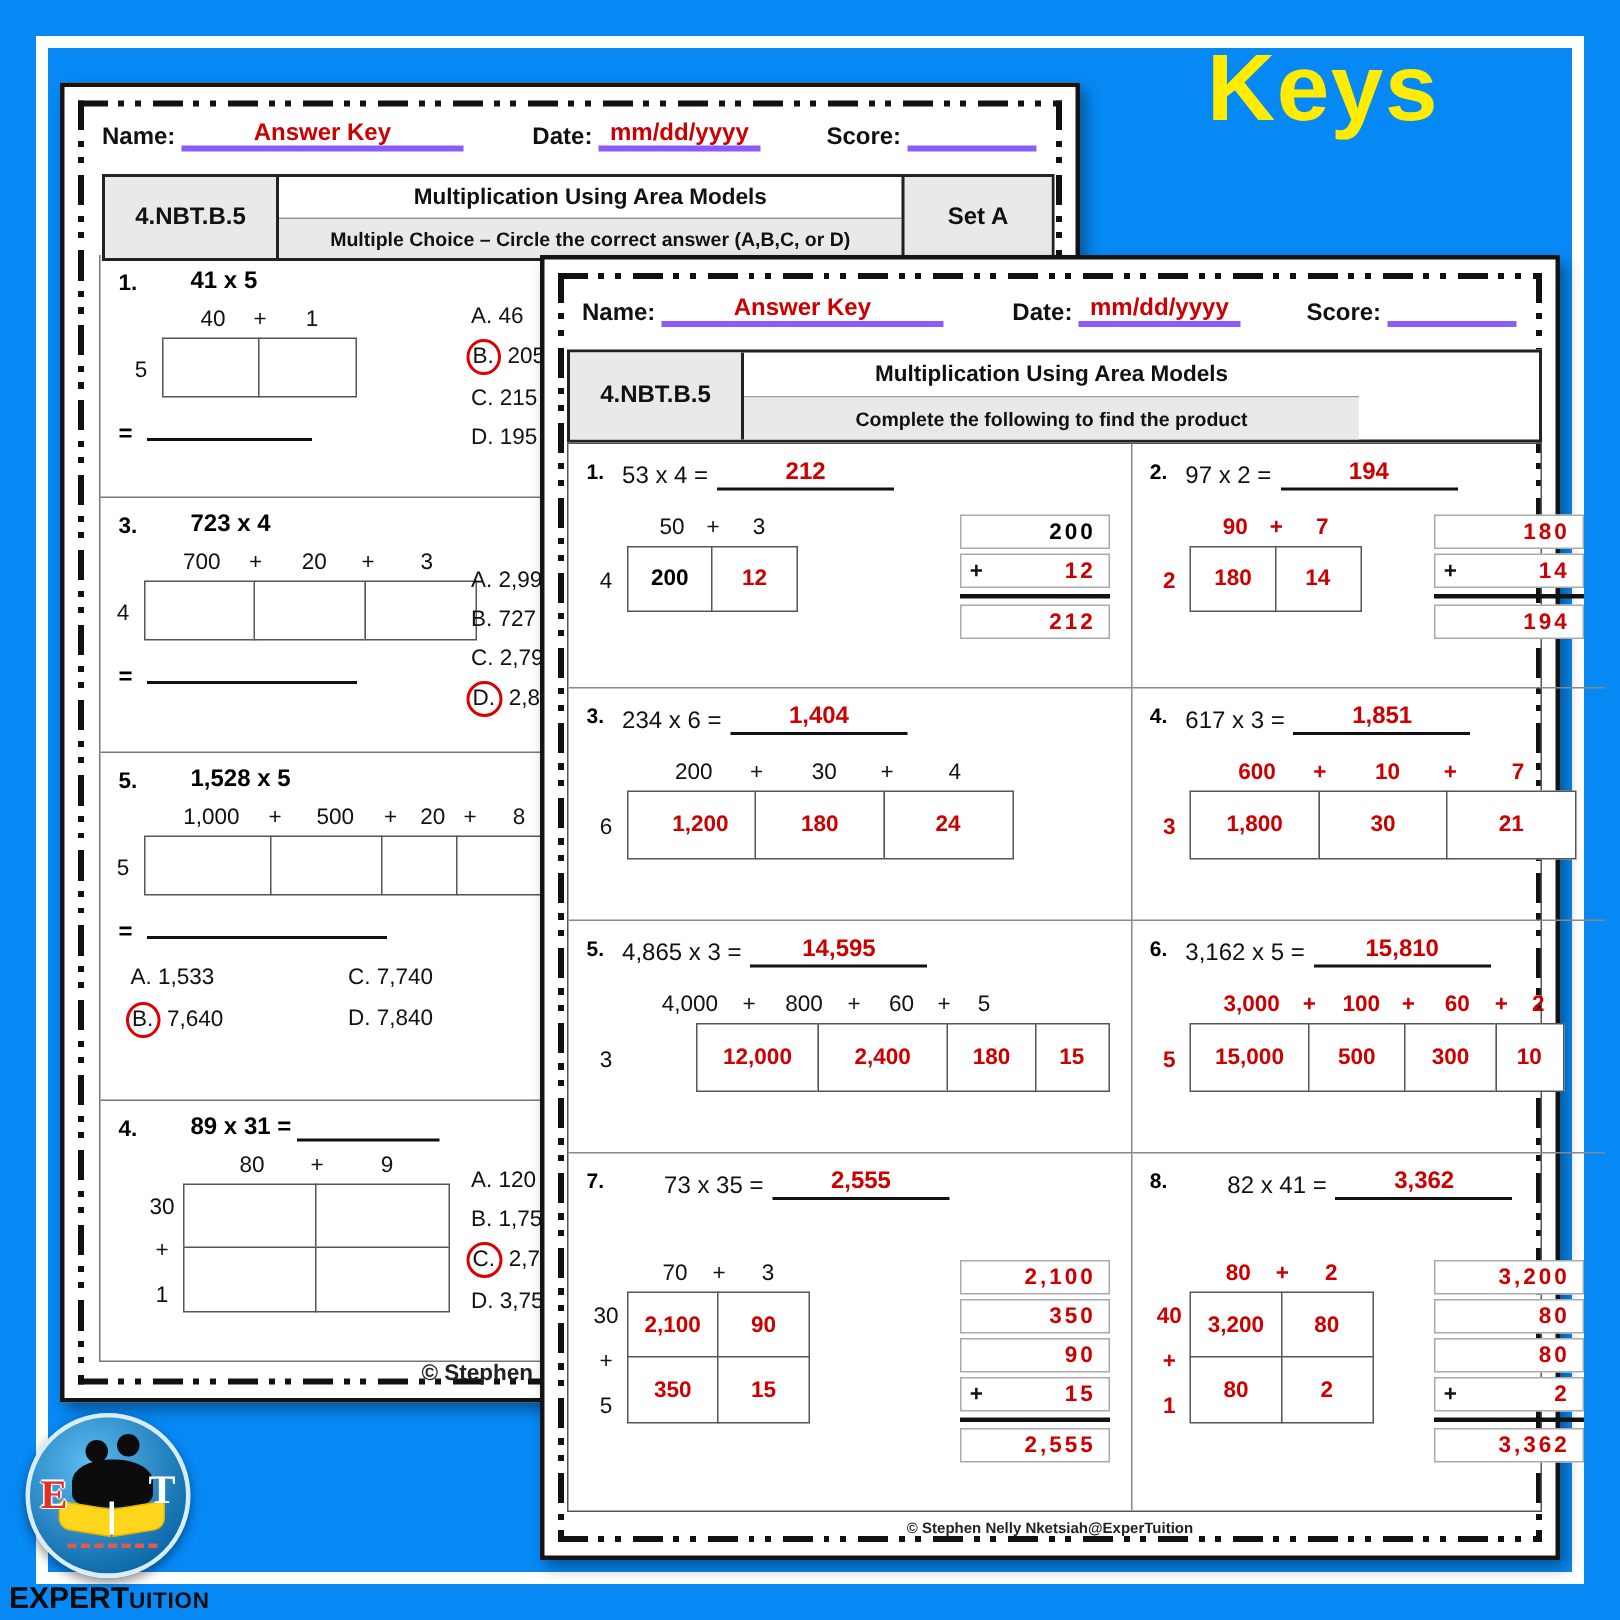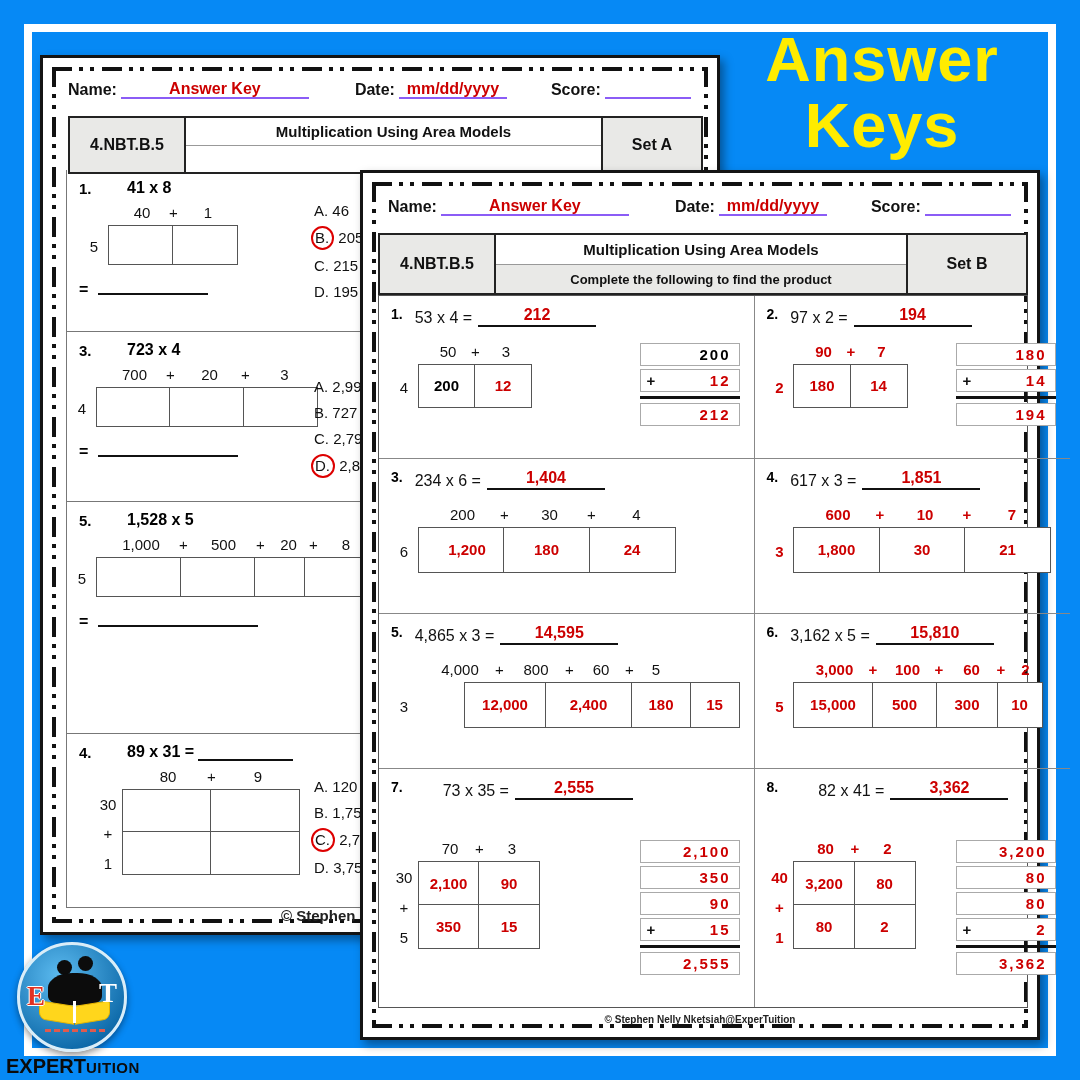--- a/index.html
+++ b/index.html
@@ -16,21 +16,21 @@
   #pageB{left:360px;top:170px;width:680px;height:870px;z-index:3;}
   .dash{position:absolute;inset:9px;pointer-events:none;}
   .dt,.db{position:absolute;left:0;right:0;height:4px;background:repeating-linear-gradient(90deg,#111 0 20px,transparent 20px 27px,#111 27px 31px,transparent 31px 38px,#111 38px 42px,transparent 42px 50px);}
   .dt{top:0}.db{bottom:0}
   .dl,.dr{position:absolute;top:0;bottom:0;width:4px;background:repeating-linear-gradient(180deg,#111 0 20px,transparent 20px 27px,#111 27px 31px,transparent 31px 38px,#111 38px 42px,transparent 42px 50px);}
   .dl{left:0}.dr{right:0}
   
   .phead{position:absolute;font-weight:bold;font-size:16px;color:#111;display:flex;align-items:flex-end;}
   #pageA .phead{left:25px;top:22px;width:635px;}
   #pageB .phead{left:25px;top:24px;width:635px;}
-  .blank{display:inline-block;border-bottom:2px solid #8b5cf6;text-align:center;color:#CC0000;font-weight:bold;font-size:16px;line-height:17px;vertical-align:bottom;}
+  .blank{display:inline-block;border-bottom:4px solid #8b5cf6;text-align:center;color:#CC0000;font-weight:bold;font-size:16px;line-height:17px;vertical-align:bottom;}
   .lbl{margin-right:4px;}
   
   .ttable{position:absolute;display:grid;border:2px solid #222;background:#fff;}
   #pageA .ttable{left:25px;top:58px;width:635px;grid-template-columns:116px 1fr 100px;grid-template-rows:28px 26px;}
   #pageB .ttable{left:15px;top:60px;width:650px;grid-template-columns:116px 1fr 120px;grid-template-rows:30px 28px;}
   .tc{display:flex;align-items:center;justify-content:center;font-weight:bold;color:#111;}
   .tc.std{grid-row:1/3;grid-column:1;background:#E9E9E7;border-right:2px solid #222;font-size:16px;}
   .tc.ttl{grid-row:1;grid-column:2;font-size:15px;border-bottom:1px solid #999;}
   .tc.sub{grid-row:2;grid-column:2;background:#E9E9E7;font-size:13px;}
   .tc.set{grid-row:1/3;grid-column:3;background:#E9E9E7;border-left:2px solid #222;font-size:16px;}
@@ -94,21 +94,20 @@
   .brand .b1{font-size:20px;}
   .brand .b2{font-size:15px;letter-spacing:.5px;}
 </style>
 </head>
 <body>
 
 <div id="canvas">
   <div class="frame"></div>
 
   <div class="banner">
-    <div>Answer</div>
     <div>Keys</div>
   </div>
 
   <section class="page" id="pageA">
     <div class="dash">
         <div class="dt"></div>
         <div class="db"></div>
         <div class="dl"></div>
         <div class="dr"></div>
       </div>
@@ -116,26 +115,27 @@
       <span class="lbl">Name:</span>
       <span class="blank" style="width:188px;">Answer Key</span>
       <span class="lbl" style="margin-left:46px;">Date:</span>
       <span class="blank" style="width:108px;">mm/dd/yyyy</span>
       <span class="lbl" style="margin-left:44px;">Score:</span>
       <span class="blank" style="width:86px;"></span>
     </div>
     <div class="ttable">
       <div class="tc std">4.NBT.B.5</div>
       <div class="tc ttl">Multiplication Using Area Models</div>
+      <div class="tc sub">Multiple Choice – Circle the correct answer (A,B,C, or D)</div>
       <div class="tc set">Set A</div>
     </div>
     <div id="aProblems">
         <div class="a-prob" style="height: 162px;">
           <span class="p-num">1.</span>
-          <span class="p-expr">41 x 8</span>
+          <span class="p-expr">41 x 5</span>
           <div class="model" style="margin-left: 14px;">
             <div class="top-row"><span class="tr-term" style="width: 66px;">40</span><span class="tr-term" style="width: 66px;">1<span class="tr-plus">+</span></span></div>
             <div class="area-box">
               <div class="area-row">
                 <div class="area-cell" style="width: 66px; height: 40px;"></div>
                 <div class="area-cell" style="width: 66px; height: 40px;"></div>
               </div>
             </div>
             <div class="lf" style="top: 22px; height: 40px; display: flex; align-items: center; justify-content: center;">
               <span>5</span>
@@ -184,20 +184,26 @@
                 <div class="area-cell" style="width: 77px; height: 40px;"></div>
                 <div class="area-cell" style="width: 53px; height: 40px;"></div>
                 <div class="area-cell" style="width: 62px; height: 40px;"></div>
               </div>
             </div>
             <div class="lf" style="top: 22px; height: 40px; display: flex; align-items: center; justify-content: center;">
               <span>5</span>
             </div>
           </div>
           <div class="eqline"><b>=</b><span class="u" style="width: 160px;"></span></div>
+          <div class="opts opts-below">
+            <span class="ol"><span class="olab">A.</span> <span>1,533</span></span>
+            <span class="ol"><span class="olab">C.</span> <span>7,740</span></span>
+            <span class="ol"><span class="olab circ">B.</span> <span>7,640</span></span>
+            <span class="ol"><span class="olab">D.</span> <span>7,840</span></span>
+          </div>
         </div>
         <div class="a-prob" style="height: 173px;">
           <span class="p-num">4.</span>
           <span class="p-expr">89 x 31 =<span class="exprBlank"></span></span>
           <div class="model" style="margin-left: 28px;">
             <div class="top-row"><span class="tr-term" style="width: 90px;">80</span><span class="tr-term" style="width: 90px;">9<span class="tr-plus">+</span></span></div>
             <div class="area-box">
               <div class="area-row">
                 <div class="area-cell" style="width: 90px; height: 44px;"></div>
                 <div class="area-cell" style="width: 90px; height: 44px;"></div>
@@ -236,21 +242,20 @@
       <span class="blank" style="width:188px;">Answer Key</span>
       <span class="lbl" style="margin-left:46px;">Date:</span>
       <span class="blank" style="width:108px;">mm/dd/yyyy</span>
       <span class="lbl" style="margin-left:44px;">Score:</span>
       <span class="blank" style="width:86px;"></span>
     </div>
     <div class="ttable">
       <div class="tc std">4.NBT.B.5</div>
       <div class="tc ttl">Multiplication Using Area Models</div>
       <div class="tc sub">Complete the following to find the product</div>
-      <div class="tc set">Set B</div>
     </div>
     <div id="bGrid">
         <div class="b-cell brb bbb">
           <div class="b-line1">
             <span class="b-num">1.</span>
             <span class="b-expr">53 x 4 =</span>
             <span class="b-ans">212</span>
           </div>
           <div class="b-content">
             <div class="model">

